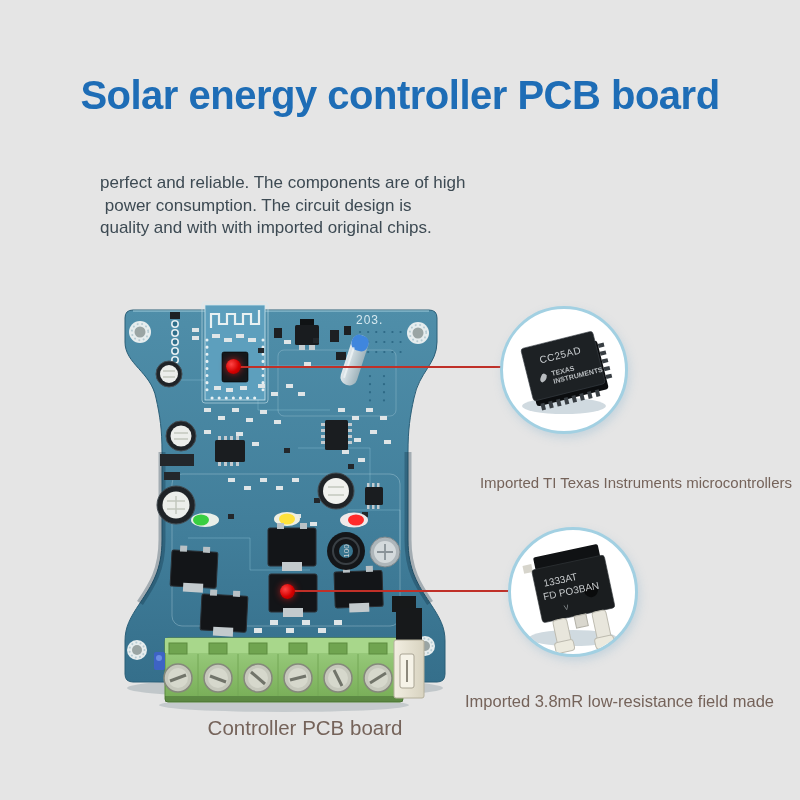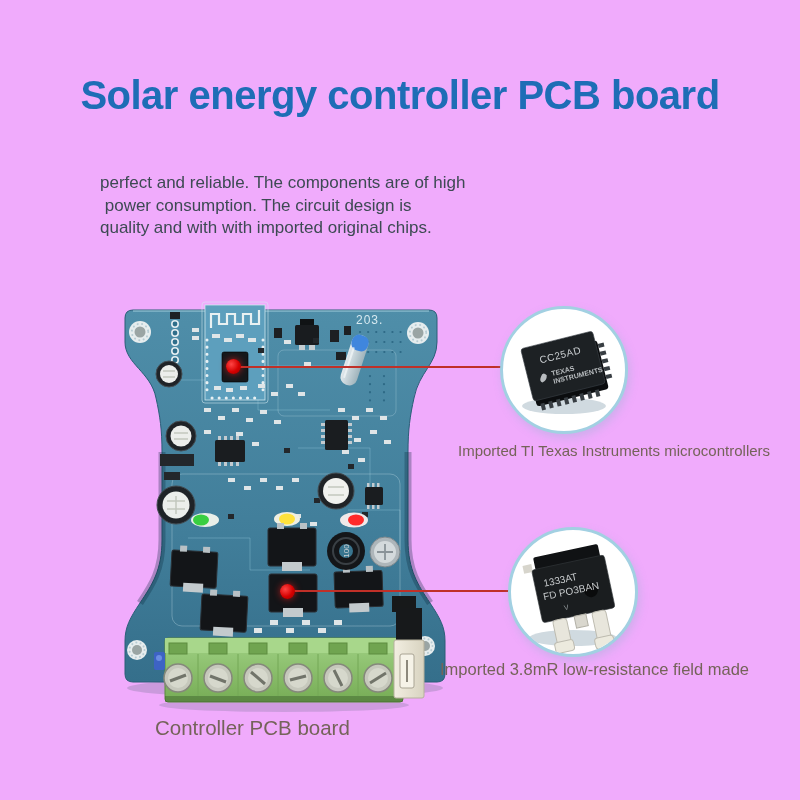--- a/index.html
+++ b/index.html
@@ -1,36 +1,36 @@
 <!DOCTYPE html>
 <html><head>
 <meta charset="utf-8">
 <style>
   html,body{margin:0;padding:0;background:#fff;}
-  .canvas{position:relative;width:800px;height:800px;background:#f0abfc;overflow:hidden;
+  .canvas{position:relative;width:800px;height:800px;background:#e5e5e5;overflow:hidden;
           font-family:"Liberation Sans",sans-serif;}
   .title{position:absolute;top:46px;left:0;width:800px;text-align:center;
          font-size:40px;font-weight:600;letter-spacing:-0.5px;color:#1e6db6;}
   .intro{position:absolute;left:100px;top:172px;width:360px;color:#3d4a53;
          font-size:17px;line-height:22.6px;}
   .intro div{white-space:pre;}
   .pcb-svg{position:absolute;left:108px;top:288px;}
   .ann-line{position:absolute;height:2px;background:#c03028;z-index:1;}
   .ann-dot{position:absolute;width:15px;height:15px;border-radius:50%;z-index:3;
            background:radial-gradient(circle at 35% 35%,#ff4545,#d40000 55%,#9c0000);
            box-shadow:0 0 7px rgba(255,30,30,.65);}
   .callout-circle{position:absolute;border-radius:50%;border:3px solid #a2d0e2;background:#fff;
            box-sizing:border-box;z-index:2;box-shadow:2px 4px 8px rgba(140,180,205,.35);
            display:flex;align-items:center;justify-content:center;overflow:hidden;}
   .co1{left:500px;top:306px;width:128px;height:128px;}
   .co2{left:508px;top:527px;width:130px;height:130px;}
-  .callout-label{position:absolute;color:#75635a;text-align:left;}
+  .callout-label{position:absolute;color:#75635a;text-align:right;margin-top:32px;}
   .lab1{left:458px;top:442px;width:334px;font-size:15px;}
   .lab2{left:440px;top:660px;width:334px;font-size:16.5px;}
-  .caption{position:absolute;left:155px;top:716px;width:300px;
+  .caption{position:absolute;left:155px;top:716px;width:300px;text-align:center;
            font-size:20.5px;color:#75635a;}
   text{font-family:"Liberation Sans",sans-serif;}
 </style>
 </head>
 <body>
 
 <div class="canvas">
 
   <h1 class="title">Solar energy controller PCB board</h1>
 

